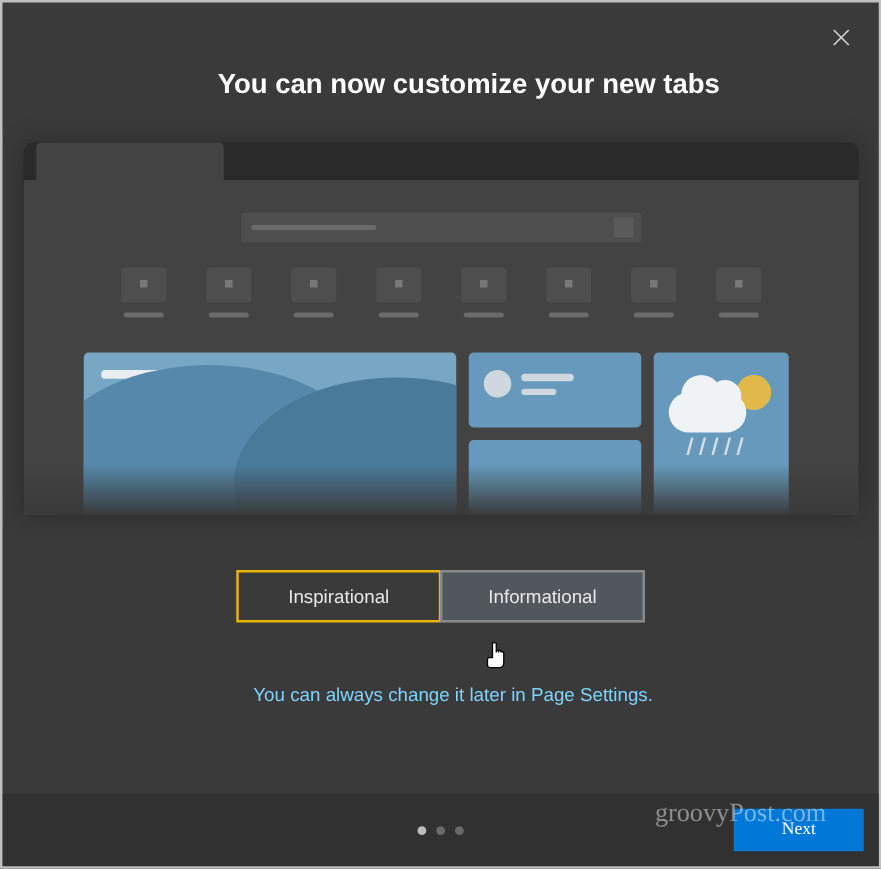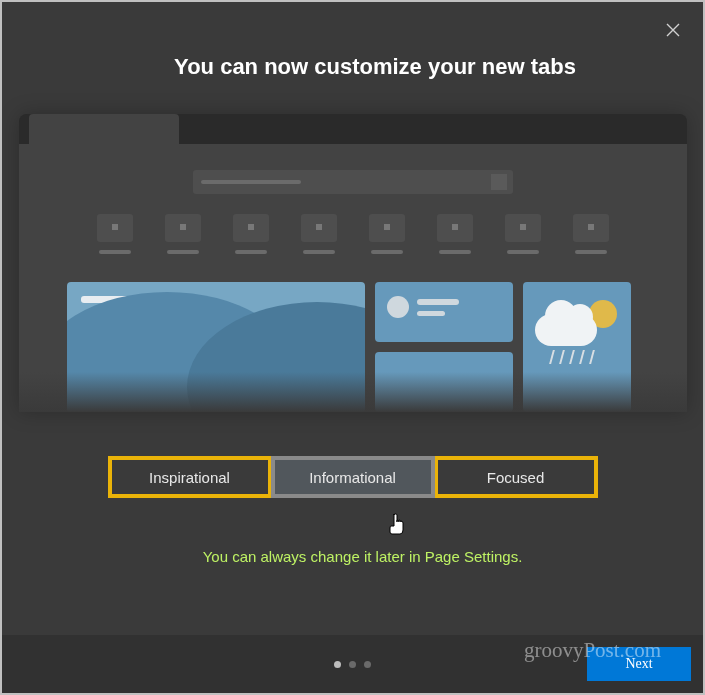--- a/index.html
+++ b/index.html
@@ -155,36 +155,36 @@
       background: linear-gradient(to bottom, rgba(58,58,58,0), rgba(58,58,58,1));
       pointer-events:none;
     }
     .tabs {
       display:flex;
       justify-content:center;
       margin-top: 44px;
     }
     .tab {
       width: 164px; height: 42px;
-      border: 4px solid #eab308;
+      border: 2px solid #eab308;
       display:flex; align-items:center; justify-content:center;
       font-size: 15px;
       color:#e8e8e8;
       cursor:pointer;
     }
     .tab + .tab { margin-left:-1px; }
     .tab.active { background:#51575c; border-color:#8a8a8a; position:relative; z-index:1;text-align:center;}
     .cursor {
       position:absolute;
       left: 386px; top: 511px;
       pointer-events:none;
     }
     .hint {
       text-align:center;
-      color:#bef264;
+      color:#7dd3fc;
       font-size:15px;
       margin-top: 50px;
       padding-left: 20px;
     }
     .footer {
       position:absolute;
       left:0; right:0; bottom:0;
       height: 58px;
       background:#313131;
       display:flex;
@@ -287,21 +287,20 @@
         <div class="rain"><span></span><span></span><span></span><span></span><span></span></div>
       </div>
     </div>
   </div>
   <div class="fade"></div>
 </div>
 
 <div class="tabs">
   <div class="tab">Inspirational</div>
   <div class="tab active">Informational</div>
-  <div class="tab">Focused</div>
 </div>
 
 <svg class="cursor" width="18" height="22" viewBox="0 0 18 22">
   <path d="M6 1 L6 13 L3 13 Q2 13 2 15 L2 19 Q2 21 4 21 L12 21 Q15 21 15 17 L15 10 Q15 8 13 8 L13 9 Q13 7 11 7 L11 9 Q11 7 9 7 L9 9 L9 2 Q9 1 7.5 1 Q6 1 6 2 Z" fill="#fff" stroke="#000" stroke-width="1"></path>
 </svg>
 
 <p class="hint">You can always change it later in Page Settings.</p>
 
 <div class="footer">
   <div class="dots">

